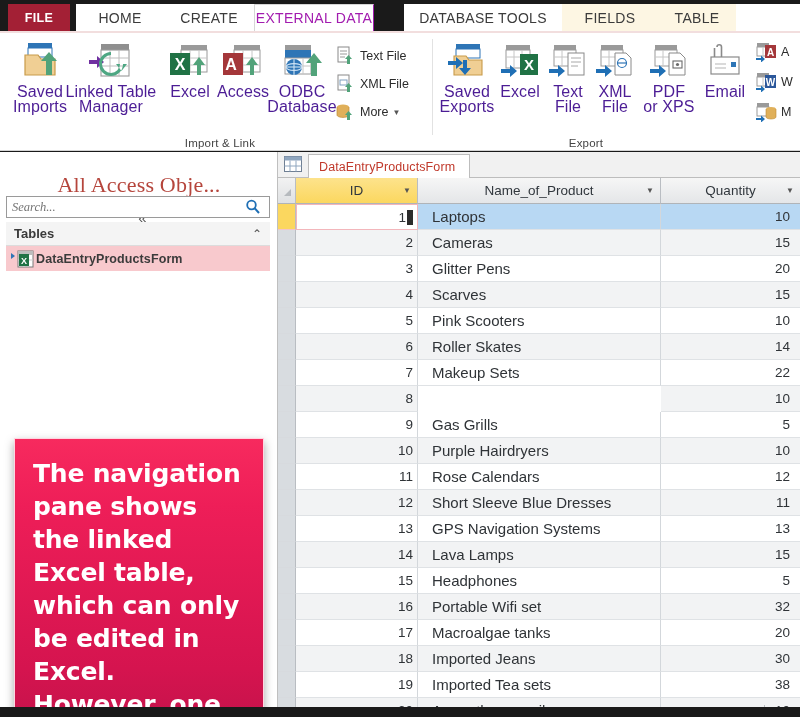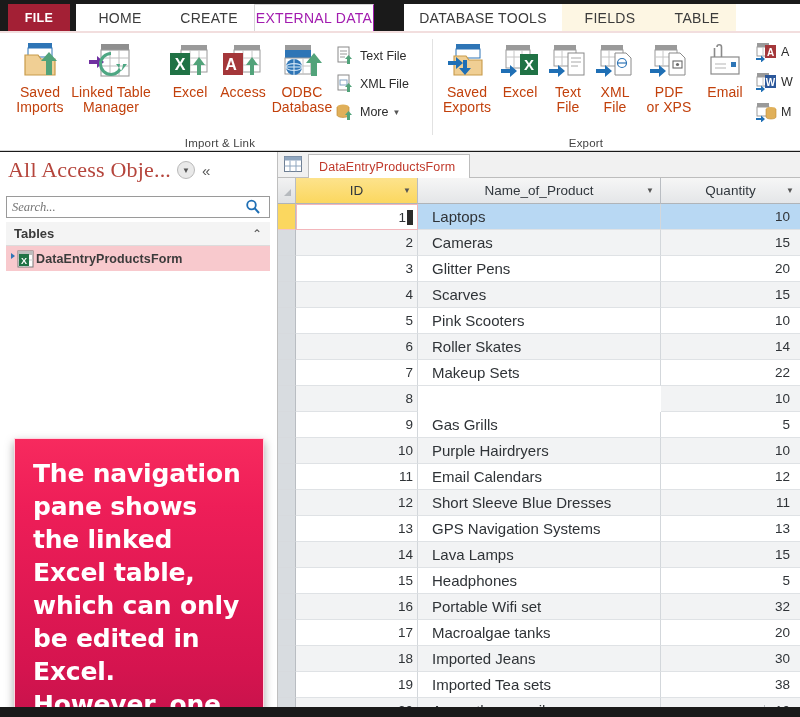--- a/index.html
+++ b/index.html
@@ -51,38 +51,38 @@
     font-size: 11.5px; color: #444; letter-spacing: .2px;
   }
   .sep { position: absolute; top: 8px; width: 1px; height: 96px; background: #e2e2e2; }
 
   .bigbtn {
     position: absolute; top: 6px; width: 72px; height: 90px;
     display: flex; flex-direction: column; align-items: center; cursor: default;
   }
   .bigbtn .ico { height: 44px; display:flex; align-items:center; justify-content:center; }
   .bigbtn .lbl {
-    margin-top: 2px; font-size: 14px; color: #c2410c; text-align: center;
+    margin-top: 2px; font-size: 16px; color: #4c1d95; text-align: center;
     line-height: 14.5px; letter-spacing: .1px;
   }
   .smallbtn {
     position: absolute; height: 26px; display: flex; align-items: center; cursor: default;
   }
   .smallbtn .ico { width: 24px; display:flex; align-items:center; justify-content:center; }
   .smallbtn .lbl { font-size: 12.5px; color: #2b2b2b; margin-left: 3px; }
   .caret-dn { margin-left: 4px; font-size: 8px; color: #555; }
 
   
   .navpane {
     position: absolute; top: 152px; left: 0; width: 278px; height: 565px;
     background: #ffffff; border-right: 1px solid #bfbfbf;
   }
   .navtitle {
-    position: absolute; top: 0; left: 8px; width: 262px; height: 36px;
-    display: flex; align-items: center;
+    position: absolute; top: 20px; left: 8px; width: 262px; height: 36px;
+    display: flex; align-items: center; flex-direction: column;
   }
   .navtitle .t {
     font-size: 22px; color: #b5453c; font-family: "Liberation Serif", serif;
     letter-spacing: .2px; white-space: nowrap;
   }
   .navtitle .drop {
     margin-left: 6px; width: 18px; height: 18px; border-radius: 50%;
     background: #e9e9e9; border: 1px solid #b9b9b9;
     display:flex; align-items:center; justify-content:center; font-size:8px; color:#555;
   }
@@ -638,21 +638,21 @@
         </div>
         <div class="row alt">
           <div class="sel"></div>
           <div class="c-id">10</div>
           <div class="c-name">Purple Hairdryers</div>
           <div class="c-qty">10</div>
         </div>
         <div class="row">
           <div class="sel"></div>
           <div class="c-id">11</div>
-          <div class="c-name">Email Calendars</div>
+          <div class="c-name">Rose Calendars</div>
           <div class="c-qty">12</div>
         </div>
         <div class="row alt">
           <div class="sel"></div>
           <div class="c-id">12</div>
           <div class="c-name">Short Sleeve Blue Dresses</div>
           <div class="c-qty">11</div>
         </div>
         <div class="row">
           <div class="sel"></div>

